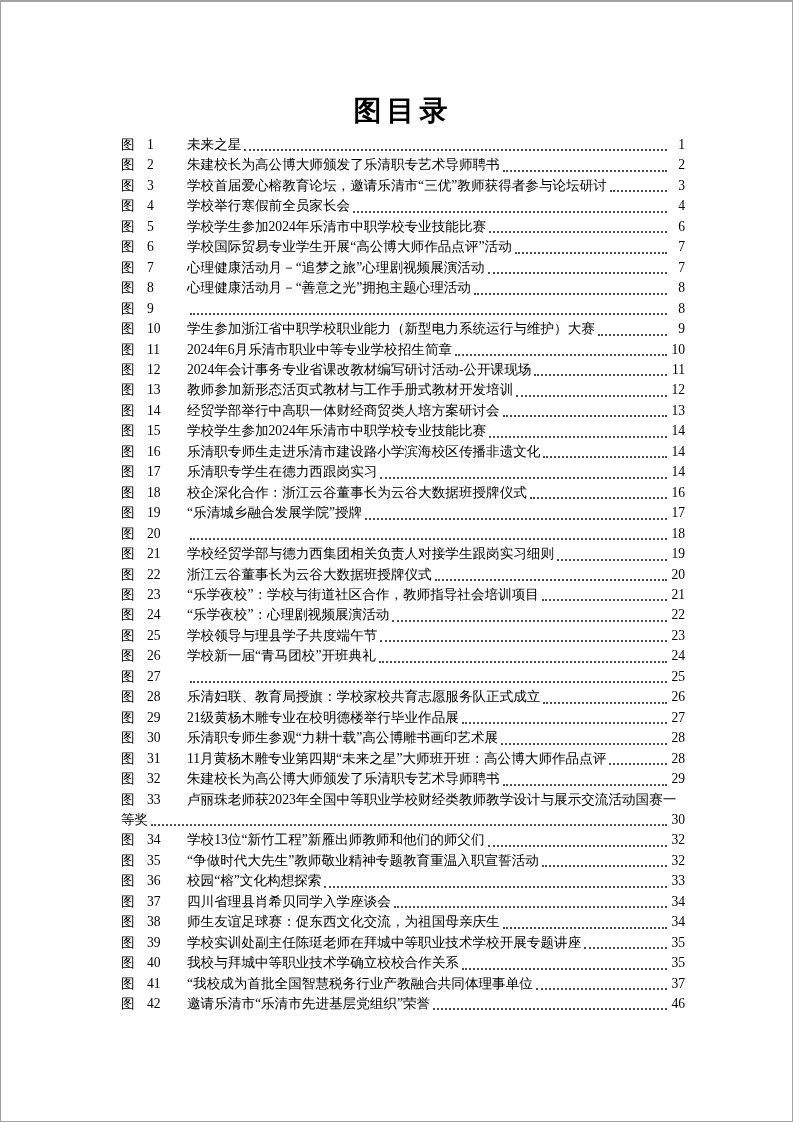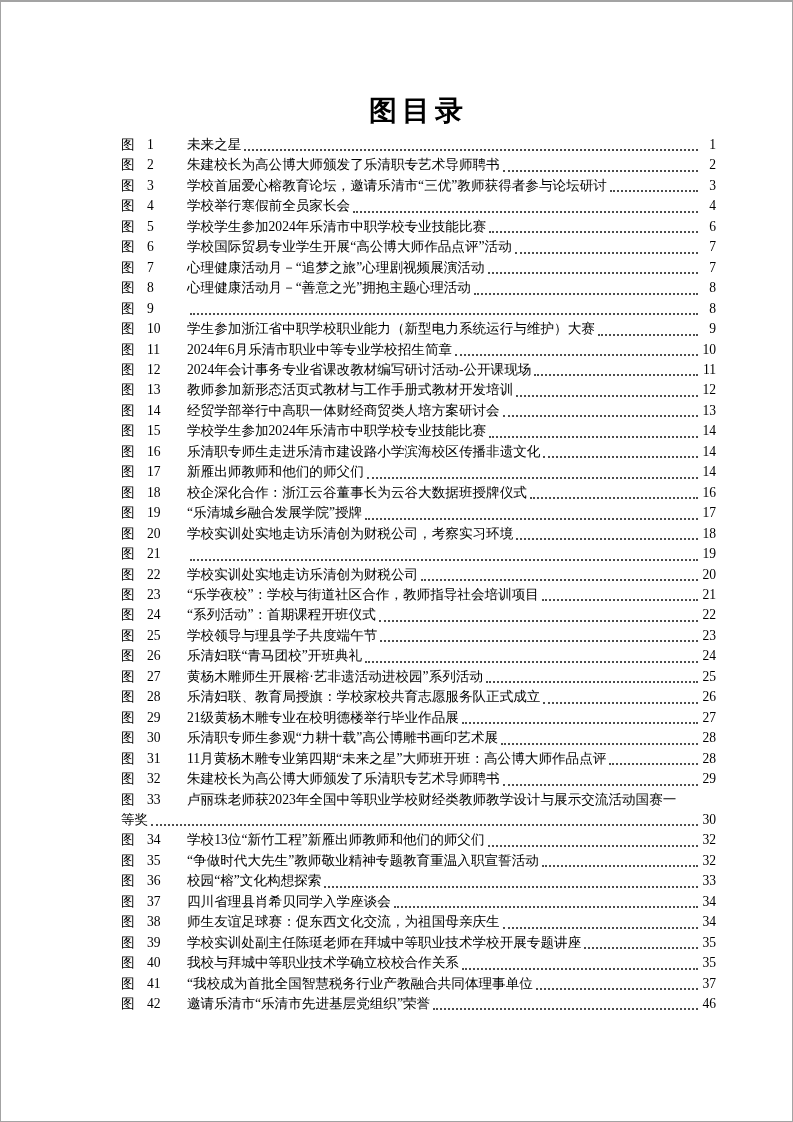--- a/index.html
+++ b/index.html
@@ -9,21 +9,21 @@
     color:#000;
     font-family:"Liberation Serif","DejaVu Serif",serif;
     box-sizing:border-box;
     border:1px solid #a3a3a3;
     border-top-width:2px;
     overflow:hidden;
   }
   .page {
     box-sizing:border-box;
     width:100%; height:100%;
-    padding:94px 76px 0 120px;
+    padding:94px 107px 0 120px;
   }
   .doc-title {
     margin:0 0 9px 0;
     font-size:28px;
     line-height:30px;
     font-weight:700;
     text-align:center;
     letter-spacing:5px;
   }
   .toc {
@@ -159,90 +159,89 @@
       <div class="toc-row">
         <span class="fig">图</span>
         <span class="num">16</span>
         <span class="ttl">乐清职专师生走进乐清市建设路小学滨海校区传播非遗文化</span>
         <span class="leader"></span>
         <span class="pg">14</span>
       </div>
       <div class="toc-row">
         <span class="fig">图</span>
         <span class="num">17</span>
-        <span class="ttl">新雁出师教师和他们的师父们</span>
+        <span class="ttl">乐清职专学生在德力西跟岗实习</span>
         <span class="leader"></span>
         <span class="pg">14</span>
       </div>
       <div class="toc-row">
         <span class="fig">图</span>
         <span class="num">18</span>
         <span class="ttl">校企深化合作：浙江云谷董事长为云谷大数据班授牌仪式</span>
         <span class="leader"></span>
         <span class="pg">16</span>
       </div>
       <div class="toc-row">
         <span class="fig">图</span>
         <span class="num">19</span>
         <span class="ttl">“乐清城乡融合发展学院”授牌</span>
         <span class="leader"></span>
         <span class="pg">17</span>
       </div>
       <div class="toc-row">
         <span class="fig">图</span>
         <span class="num">20</span>
-        <span class="ttl">学校实训处实地走访乐清创为财税公司，考察实习环境</span>
         <span class="leader"></span>
         <span class="pg">18</span>
       </div>
       <div class="toc-row">
         <span class="fig">图</span>
         <span class="num">21</span>
+        <span class="ttl">学校经贸学部与德力西集团相关负责人对接学生跟岗实习细则</span>
         <span class="leader"></span>
         <span class="pg">19</span>
       </div>
       <div class="toc-row">
         <span class="fig">图</span>
         <span class="num">22</span>
-        <span class="ttl">学校实训处实地走访乐清创为财税公司</span>
+        <span class="ttl">浙江云谷董事长为云谷大数据班授牌仪式</span>
         <span class="leader"></span>
         <span class="pg">20</span>
       </div>
       <div class="toc-row">
         <span class="fig">图</span>
         <span class="num">23</span>
         <span class="ttl">“乐学夜校”：学校与街道社区合作，教师指导社会培训项目</span>
         <span class="leader"></span>
         <span class="pg">21</span>
       </div>
       <div class="toc-row">
         <span class="fig">图</span>
         <span class="num">24</span>
-        <span class="ttl">“系列活动”：首期课程开班仪式</span>
+        <span class="ttl">“乐学夜校”：心理剧视频展演活动</span>
         <span class="leader"></span>
         <span class="pg">22</span>
       </div>
       <div class="toc-row">
         <span class="fig">图</span>
         <span class="num">25</span>
         <span class="ttl">学校领导与理县学子共度端午节</span>
         <span class="leader"></span>
         <span class="pg">23</span>
       </div>
       <div class="toc-row">
         <span class="fig">图</span>
         <span class="num">26</span>
-        <span class="ttl">乐清妇联“青马团校”开班典礼</span>
+        <span class="ttl">学校新一届“青马团校”开班典礼</span>
         <span class="leader"></span>
         <span class="pg">24</span>
       </div>
       <div class="toc-row">
         <span class="fig">图</span>
         <span class="num">27</span>
-        <span class="ttl">黄杨木雕师生开展榕·艺非遗活动进校园”系列活动</span>
         <span class="leader"></span>
         <span class="pg">25</span>
       </div>
       <div class="toc-row">
         <span class="fig">图</span>
         <span class="num">28</span>
         <span class="ttl">乐清妇联、教育局授旗：学校家校共育志愿服务队正式成立</span>
         <span class="leader"></span>
         <span class="pg">26</span>
       </div>

